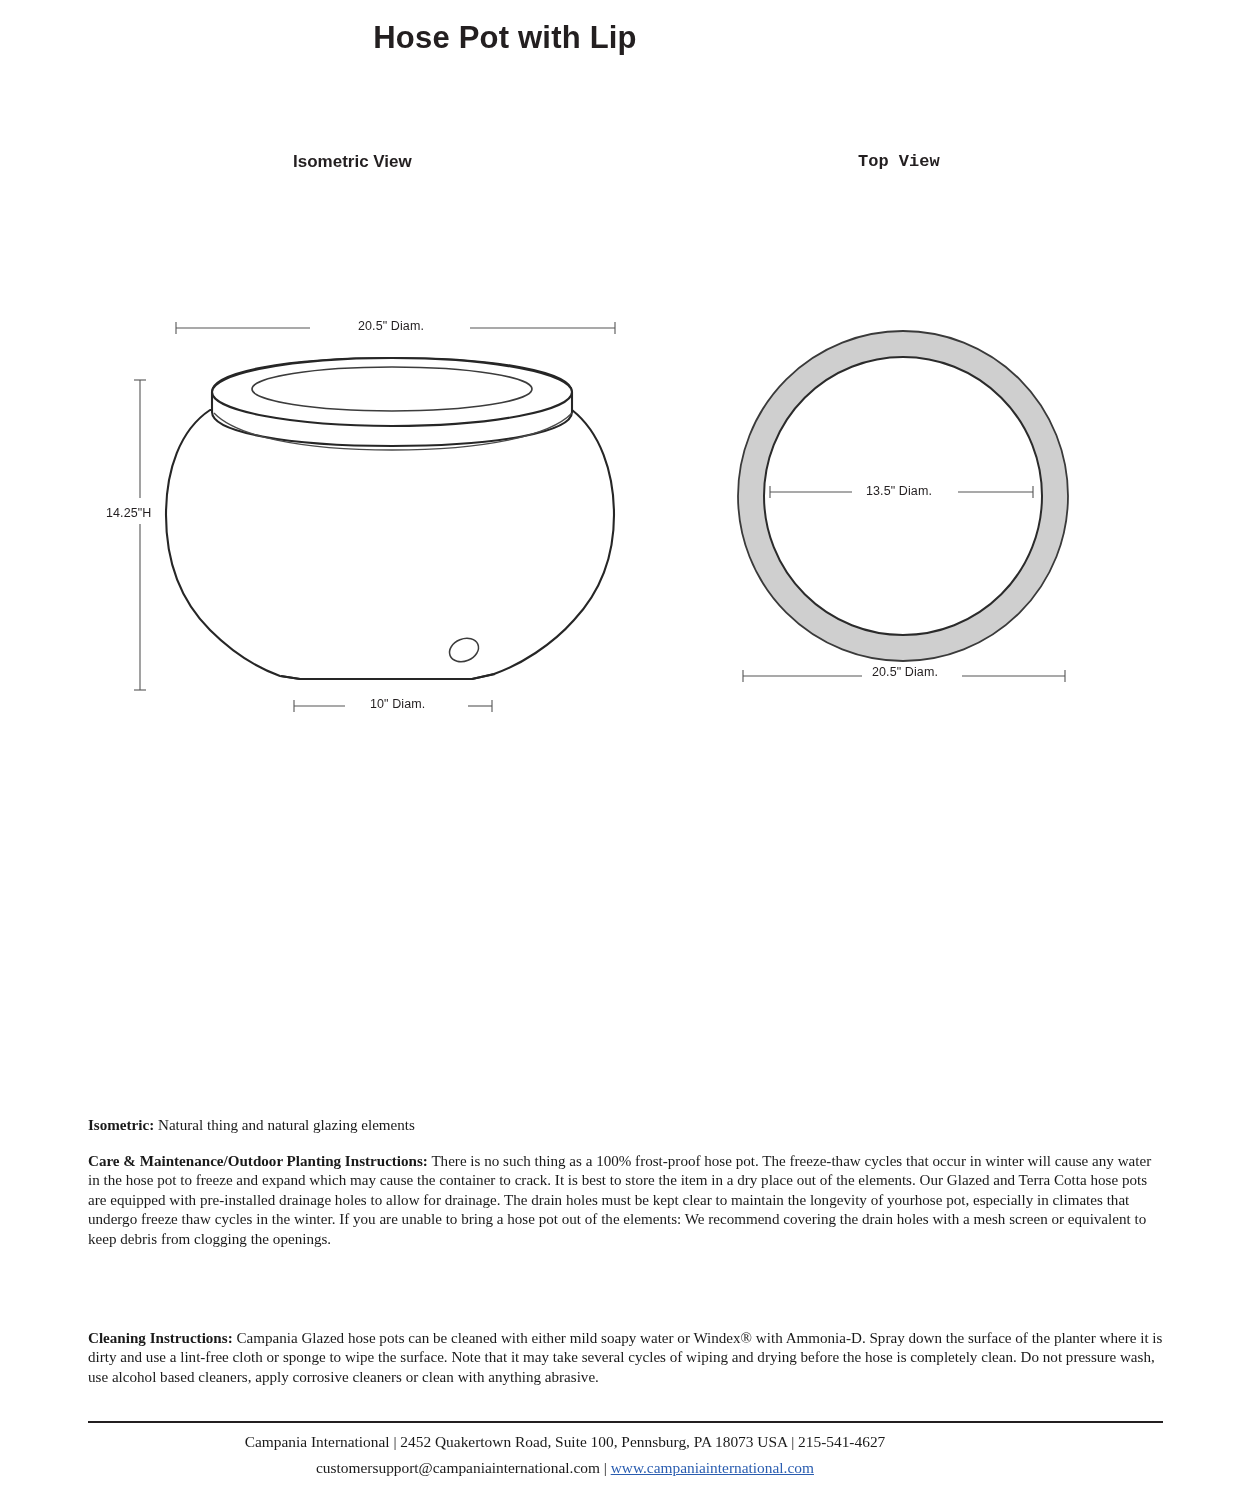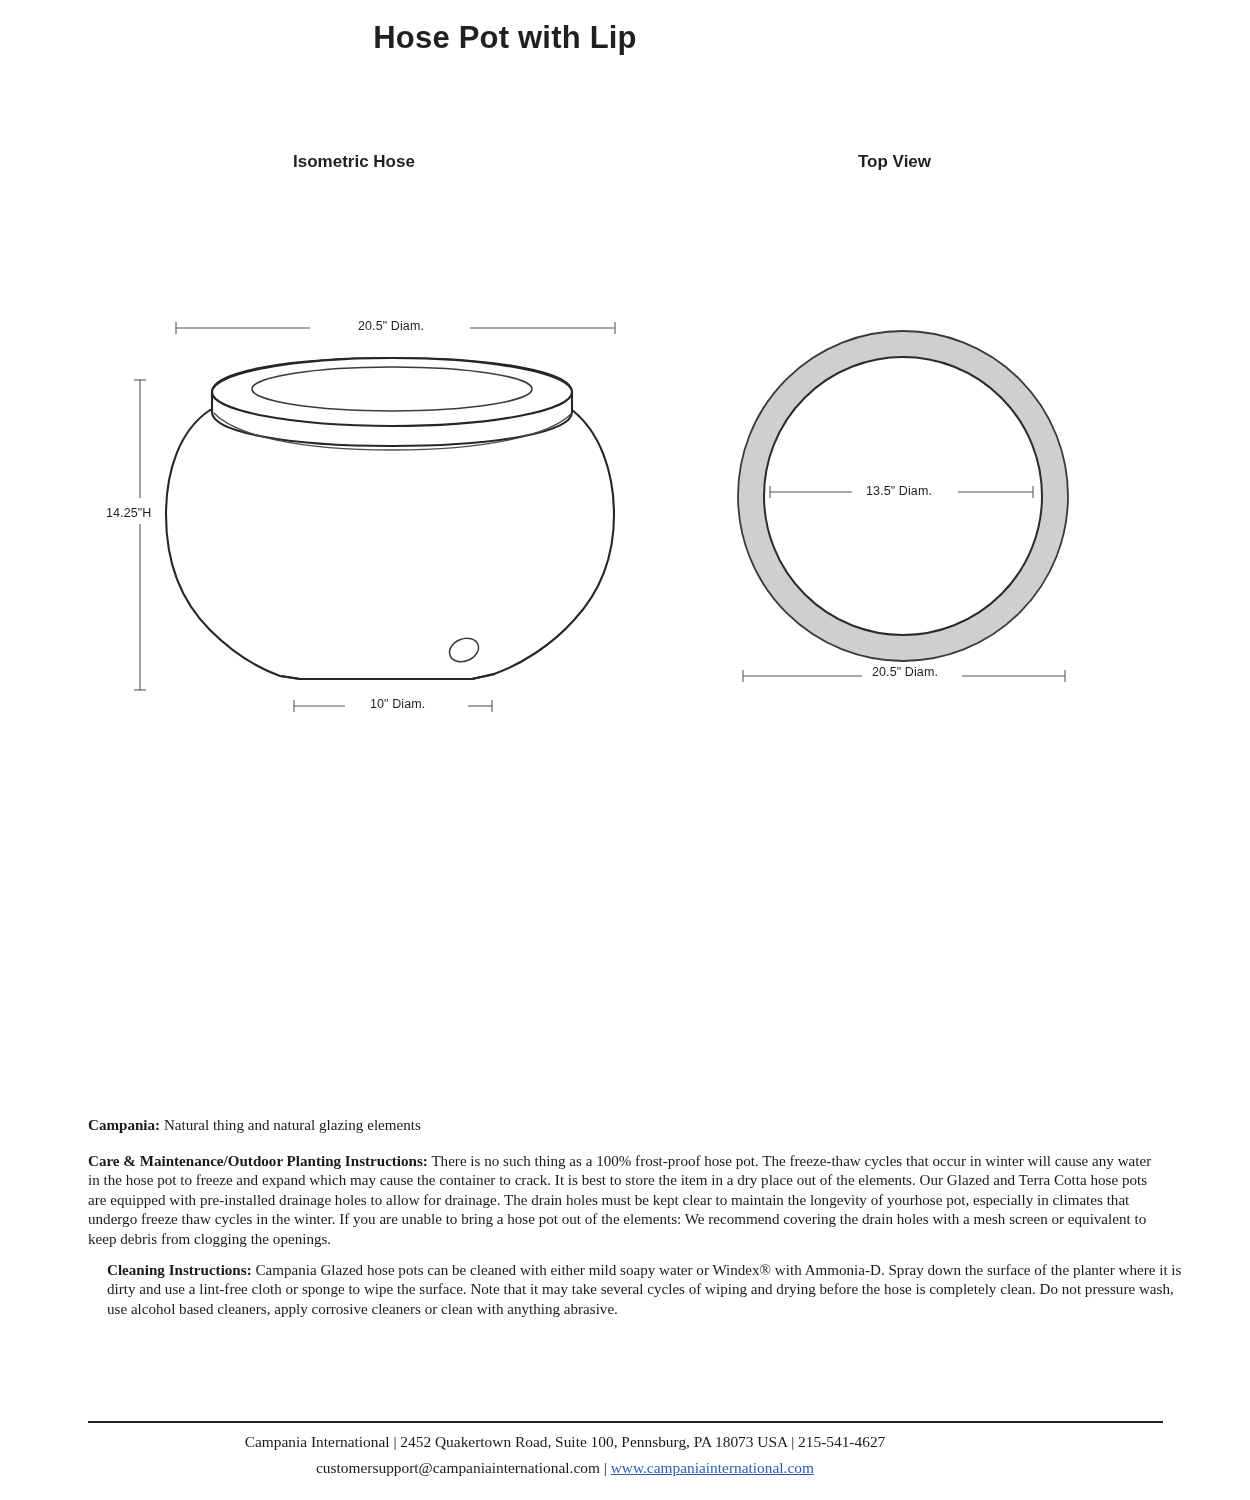--- a/index.html
+++ b/index.html
@@ -33,21 +33,21 @@
   
   .view-heading {
     position: absolute;
     font-family: "Liberation Sans", sans-serif;
     font-size: 17px;
     font-weight: bold;
     color: #231f20;
     white-space: nowrap;
   }
   #heading-iso { top: 152px; left: 293px; }
-  #heading-top { top: 152px; left: 858px; }
+  #heading-top { top: 152px; left: 858px; font-family: Liberation Mono, monospace; }
 
   
   .drawing-layer {
     position: absolute;
     top: 0;
     left: 0;
     width: 1250px;
     height: 1500px;
     pointer-events: none;
   }
@@ -76,21 +76,21 @@
     font-size: 15.1px;
     line-height: 19.4px;
     color: #1a1a1a;
     text-align: left;
   }
   .body-block b {
     font-weight: bold;
   }
   #block-materials { top: 1116px; }
   #block-care      { top: 1152px; }
-  #block-cleaning  { top: 1261px; margin-left: 19px; }
+  #block-cleaning  { top: 1329px; }
 
   
   .footer-rule {
     position: absolute;
     left: 88px;
     top: 1421px;
     width: 1075px;
     height: 2px;
     background: #231f20;
   }
@@ -109,21 +109,21 @@
   .footer-link {
     color: #2a5db0;
     text-decoration: underline;
   }
 </style>
 </head>
 <body>
 
 <div class="page-title">Hose Pot with Lip</div>
 
-<div class="view-heading" id="heading-iso">Isometric Hose</div>
+<div class="view-heading" id="heading-iso">Isometric View</div>
 <div class="view-heading" id="heading-top">Top View</div>
 
 <svg class="drawing-layer" viewBox="0 0 1250 1500" xmlns="http://www.w3.org/2000/svg">
 
   <g>
 
     <g stroke="#555555" stroke-width="1.1" fill="none">
       <line x1="176" y1="328" x2="310" y2="328"></line>
       <line x1="176" y1="322" x2="176" y2="334"></line>
       <line x1="470" y1="328" x2="615" y2="328"></line>
@@ -197,21 +197,21 @@
   </g>
 </svg>
 
 <div class="dim-label" id="dim-iso-top">20.5" Diam.</div>
 <div class="dim-label" id="dim-iso-height">14.25"H</div>
 <div class="dim-label" id="dim-iso-base">10" Diam.</div>
 <div class="dim-label" id="dim-top-inner">13.5" Diam.</div>
 <div class="dim-label" id="dim-top-outer">20.5" Diam.</div>
 
 <div class="body-block" id="block-materials">
-  <b>Campania:</b><span> Natural thing and natural glazing elements</span>
+  <b>Isometric:</b><span> Natural thing and natural glazing elements</span>
 </div>
 
 <div class="body-block" id="block-care">
   <b>Care &amp; Maintenance/Outdoor Planting Instructions:</b><span> There is no such thing as a 100% frost-proof hose pot. The freeze-thaw cycles that occur in winter will cause any water in the hose pot to freeze and expand which may cause the container to crack. It is best to store the item in a dry place out of the elements. Our Glazed and Terra Cotta hose pots are equipped with pre-installed drainage holes to allow for drainage. The drain holes must be kept clear to maintain the longevity of yourhose pot, especially in climates that undergo freeze thaw cycles in the winter. If you are unable to bring a hose pot out of the elements: We recommend covering the drain holes with a mesh screen or equivalent to keep debris from clogging the openings.</span>
 </div>
 
 <div class="body-block" id="block-cleaning">
   <b>Cleaning Instructions:</b><span> Campania Glazed hose pots can be cleaned with either mild soapy water or Windex® with Ammonia-D. Spray down the surface of the planter where it is dirty and use a lint-free cloth or sponge to wipe the surface. Note that it may take several cycles of wiping and drying before the hose is completely clean. Do not pressure wash, use alcohol based cleaners, apply corrosive cleaners or clean with anything abrasive.</span>
 </div>
 

